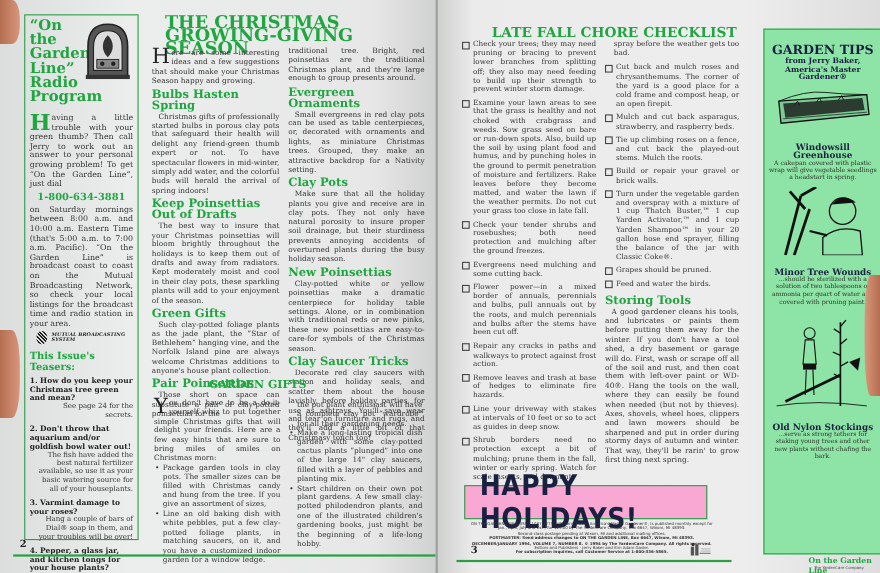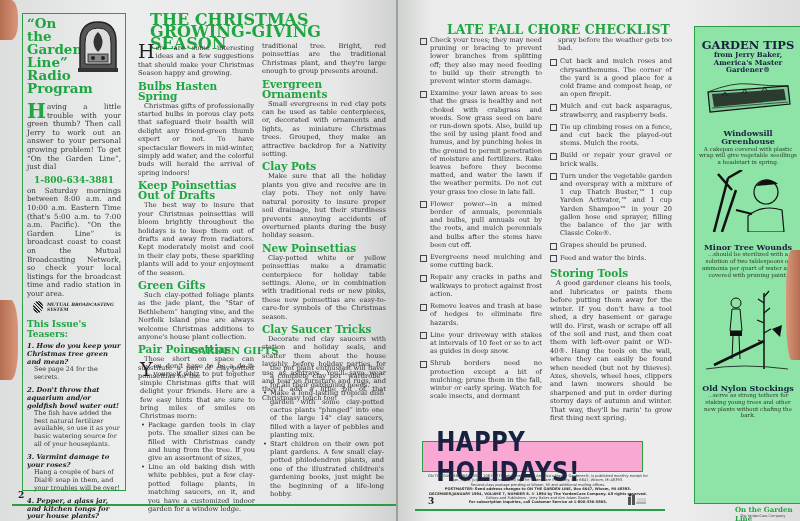--- a/index.html
+++ b/index.html
@@ -13,22 +13,22 @@
   
   .sidebar{position:absolute;left:22px;top:13px;width:104px;height:478px;border:1.5px solid #2a9d45;box-sizing:border-box;padding:3px 4px;}
   .radio-title{font-size:13.5px;line-height:13px;color:#1fa640;font-weight:bold;width:58px;}
   .radio-icon{position:absolute;right:5px;top:6px;width:44px;height:52px;}
   .drop{float:left;font-size:20px;line-height:16px;color:#1fa640;font-weight:bold;margin-right:1px;}
   .phone{font-size:9px;font-weight:bold;color:#1fa640;text-align:center;margin:3px 0 2px;}
   .mbs{display:flex;align-items:center;gap:4px;margin:3px 0 2px 6px;font-size:4.5px;font-style:italic;font-weight:bold;}
   .mbs-logo{width:12px;height:12px;border-radius:50%;background:repeating-linear-gradient(45deg,#222 0 1.2px,#ddd 1.2px 2.4px);}
   .teaser-title{font-size:9px;font-weight:bold;color:#1fa640;margin:6px 0 4px;}
   .teaser{margin-bottom:6px;}
-  .teaser .q{font-size:6.8px;line-height:7.6px;font-weight:bold;color:#222;font-style:italic;}
-  .teaser .a{font-size:6.4px;line-height:7.6px;color:#333;padding-left:7px;}
+  .teaser .q{font-size:6.8px;line-height:7.6px;font-weight:bold;color:#222;}
+  .teaser .a{font-size:6.4px;line-height:7.6px;color:#333;padding-left:7px;text-align:right;}
   .page-num{position:absolute;font-weight:bold;font-size:9px;color:#222;}
   .bottom-rule{position:absolute;height:1.5px;background:#2a9d45;}
   
   .main-title{position:absolute;left:150px;top:14px;width:236px;text-align:left;font-size:16px;line-height:12px;}
   .col{position:absolute;}
   .col h3{font-family:"DejaVu Serif",serif;font-weight:bold;color:#1fa640;font-size:10.5px;line-height:10px;margin:3px 0 1px;}
   .col .para{font-size:6.7px;line-height:8.4px;color:#333;text-align:justify;text-indent:6px;}
   .col .para.noind{text-indent:0;}
   .dropcap-h{float:left;font-size:19px;line-height:15px;margin-right:1px;font-weight:normal;color:#222;}
   .gg-title{position:absolute;left:190px;top:345px;font-size:10px;}
@@ -155,25 +155,29 @@
   <div class="chk">
       <span class="box"></span>
       <span class="t">Check your trees; they may need pruning or bracing to prevent lower branches from splitting off; they also may need feeding to build up their strength to prevent winter storm damage.</span>
     </div>
   <div class="chk">
       <span class="box"></span>
       <span class="t">Examine your lawn areas to see that the grass is healthy and not choked with crabgrass and weeds. Sow grass seed on bare or run-down spots. Also, build up the soil by using plant food and humus, and by punching holes in the ground to permit penetration of moisture and fertilizers. Rake leaves before they become matted, and water the lawn if the weather permits. Do not cut your grass too close in late fall.</span>
     </div>
   <div class="chk">
       <span class="box"></span>
+      <span class="t">Check your tender shrubs and rosebushes; both need protection and mulching after the ground freezes.</span>
+    </div>
+  <div class="chk">
+      <span class="box"></span>
+      <span class="t">Evergreens need mulching and some cutting back.</span>
+    </div>
+  <div class="chk">
+      <span class="box"></span>
       <span class="t">Flower power—in a mixed border of annuals, perennials and bulbs, pull annuals out by the roots, and mulch perennials and bulbs after the stems have been cut off.</span>
-    </div>
-  <div class="chk">
-      <span class="box"></span>
-      <span class="t">Evergreens need mulching and some cutting back.</span>
     </div>
   <div class="chk">
       <span class="box"></span>
       <span class="t">Repair any cracks in paths and walkways to protect against frost action.</span>
     </div>
   <div class="chk">
       <span class="box"></span>
       <span class="t">Remove leaves and trash at base of hedges to eliminate fire hazards.</span>
     </div>
   <div class="chk">

